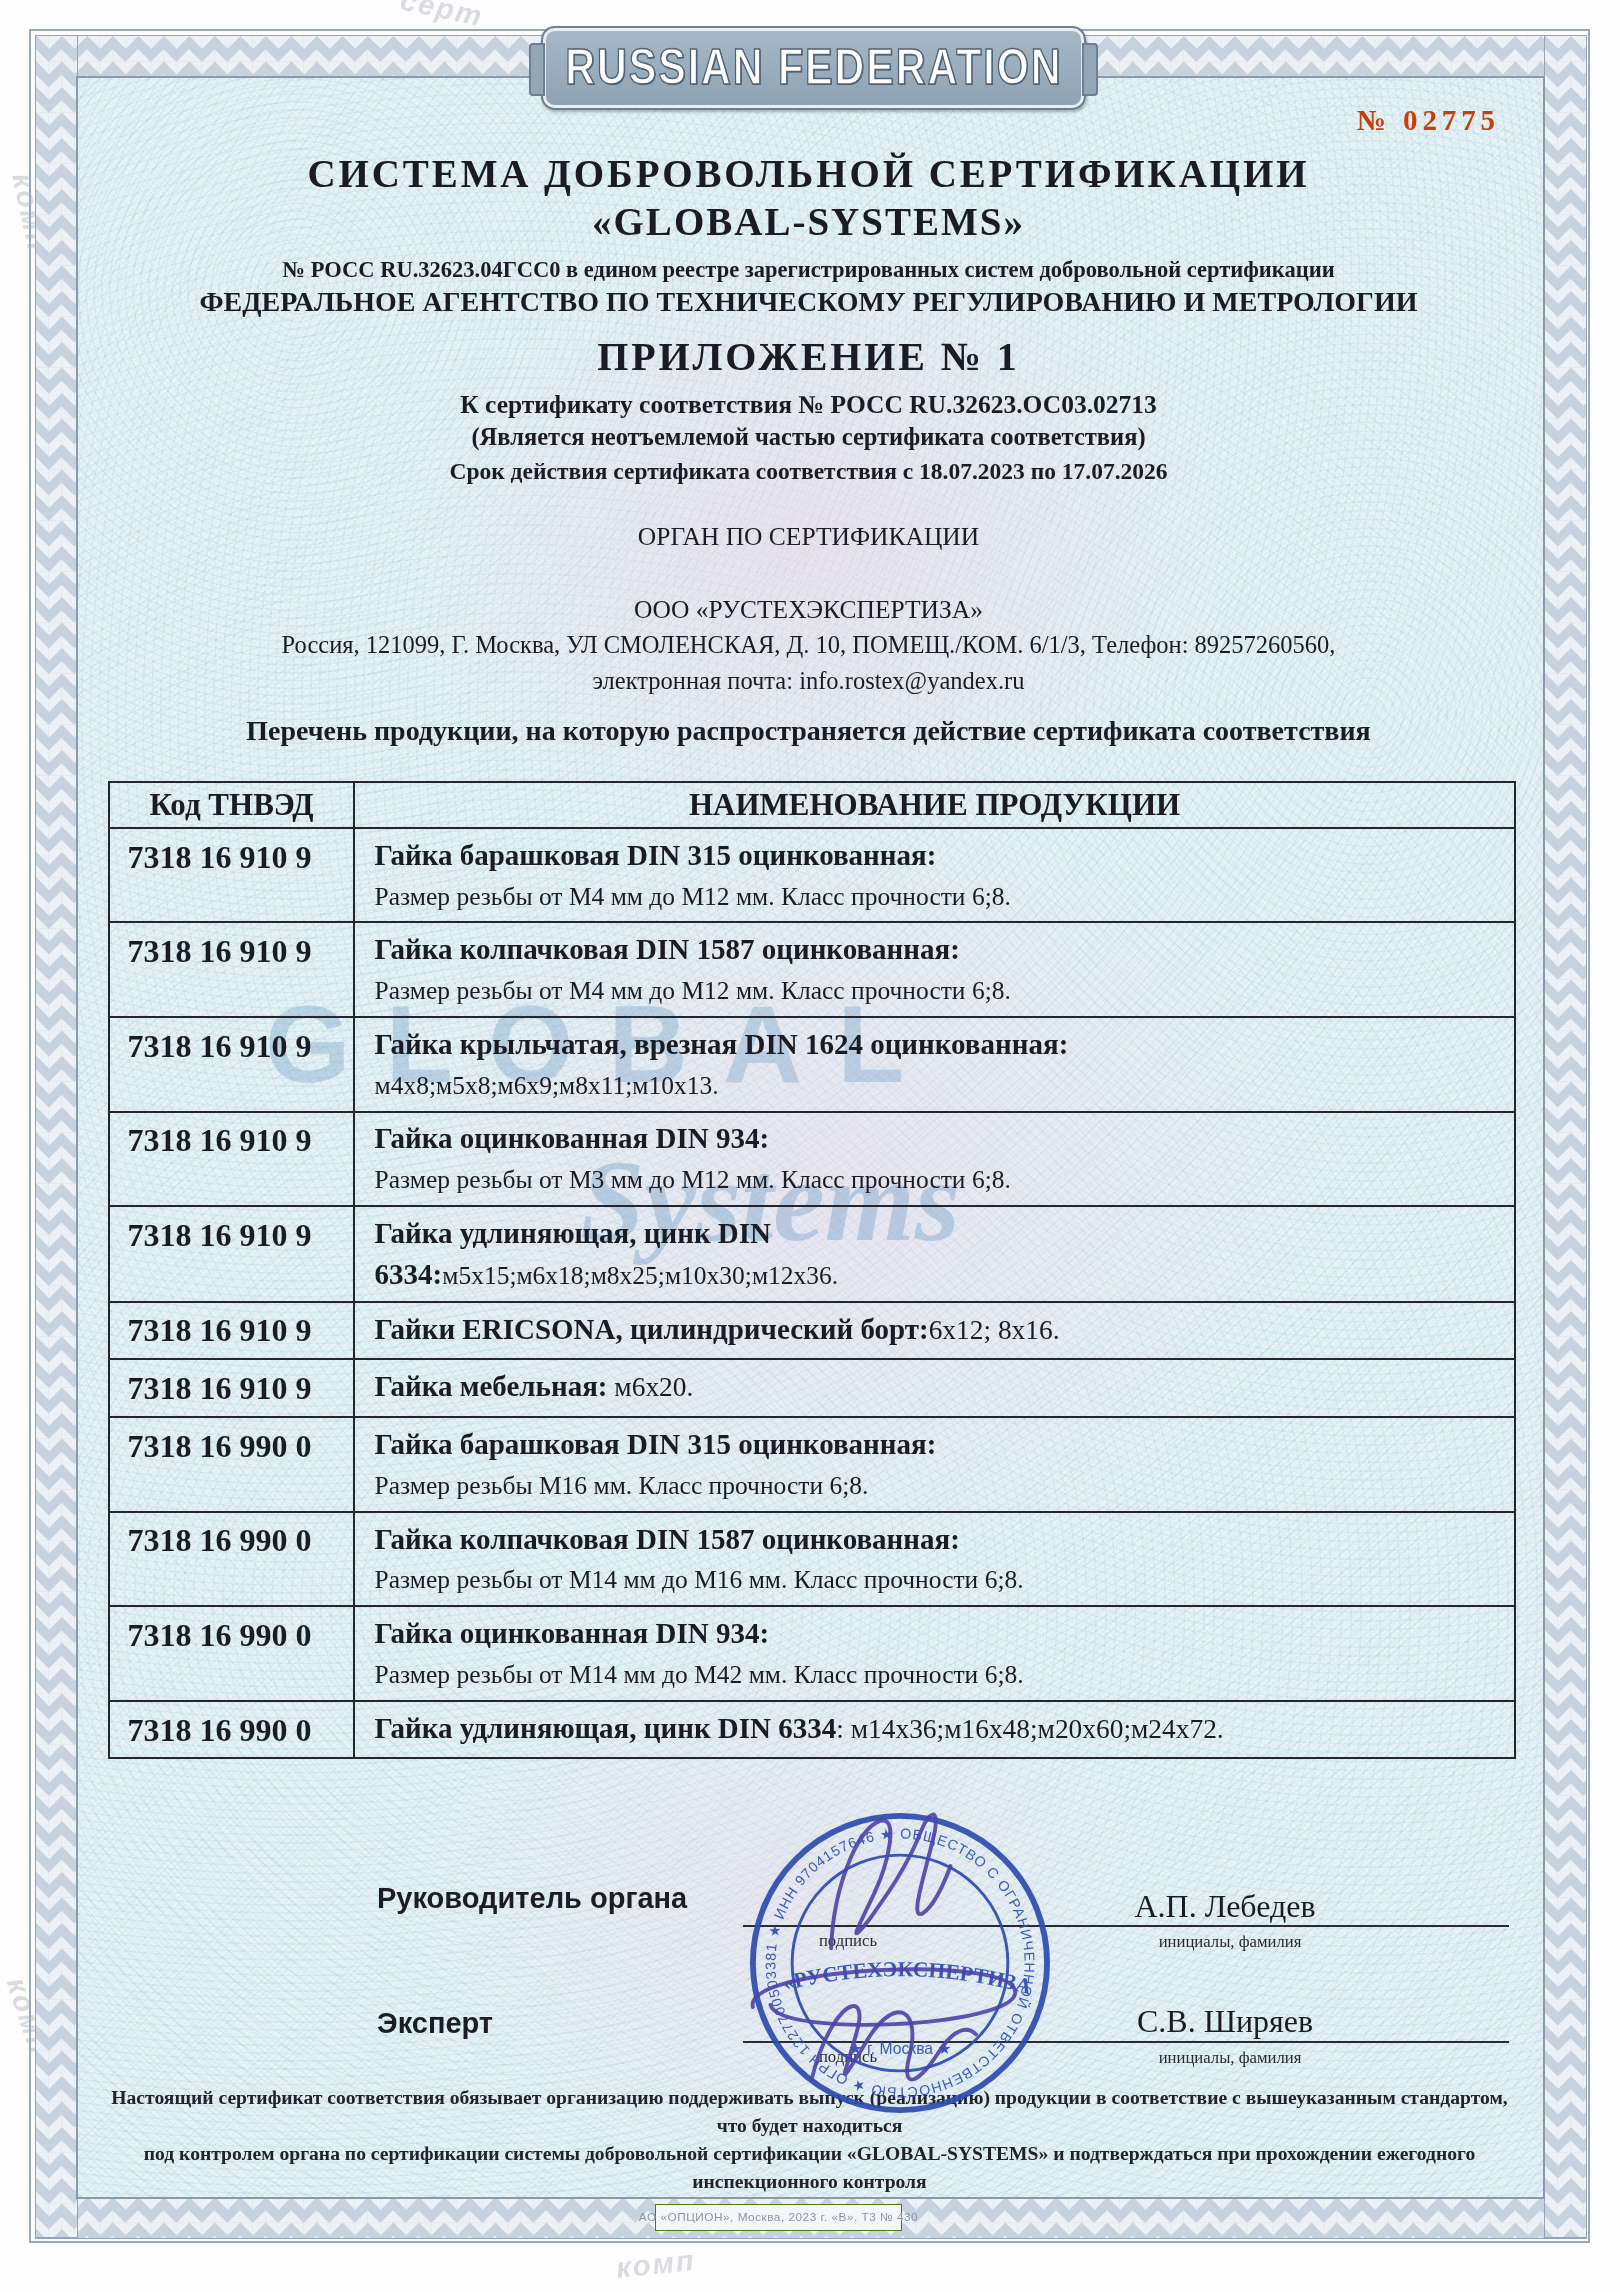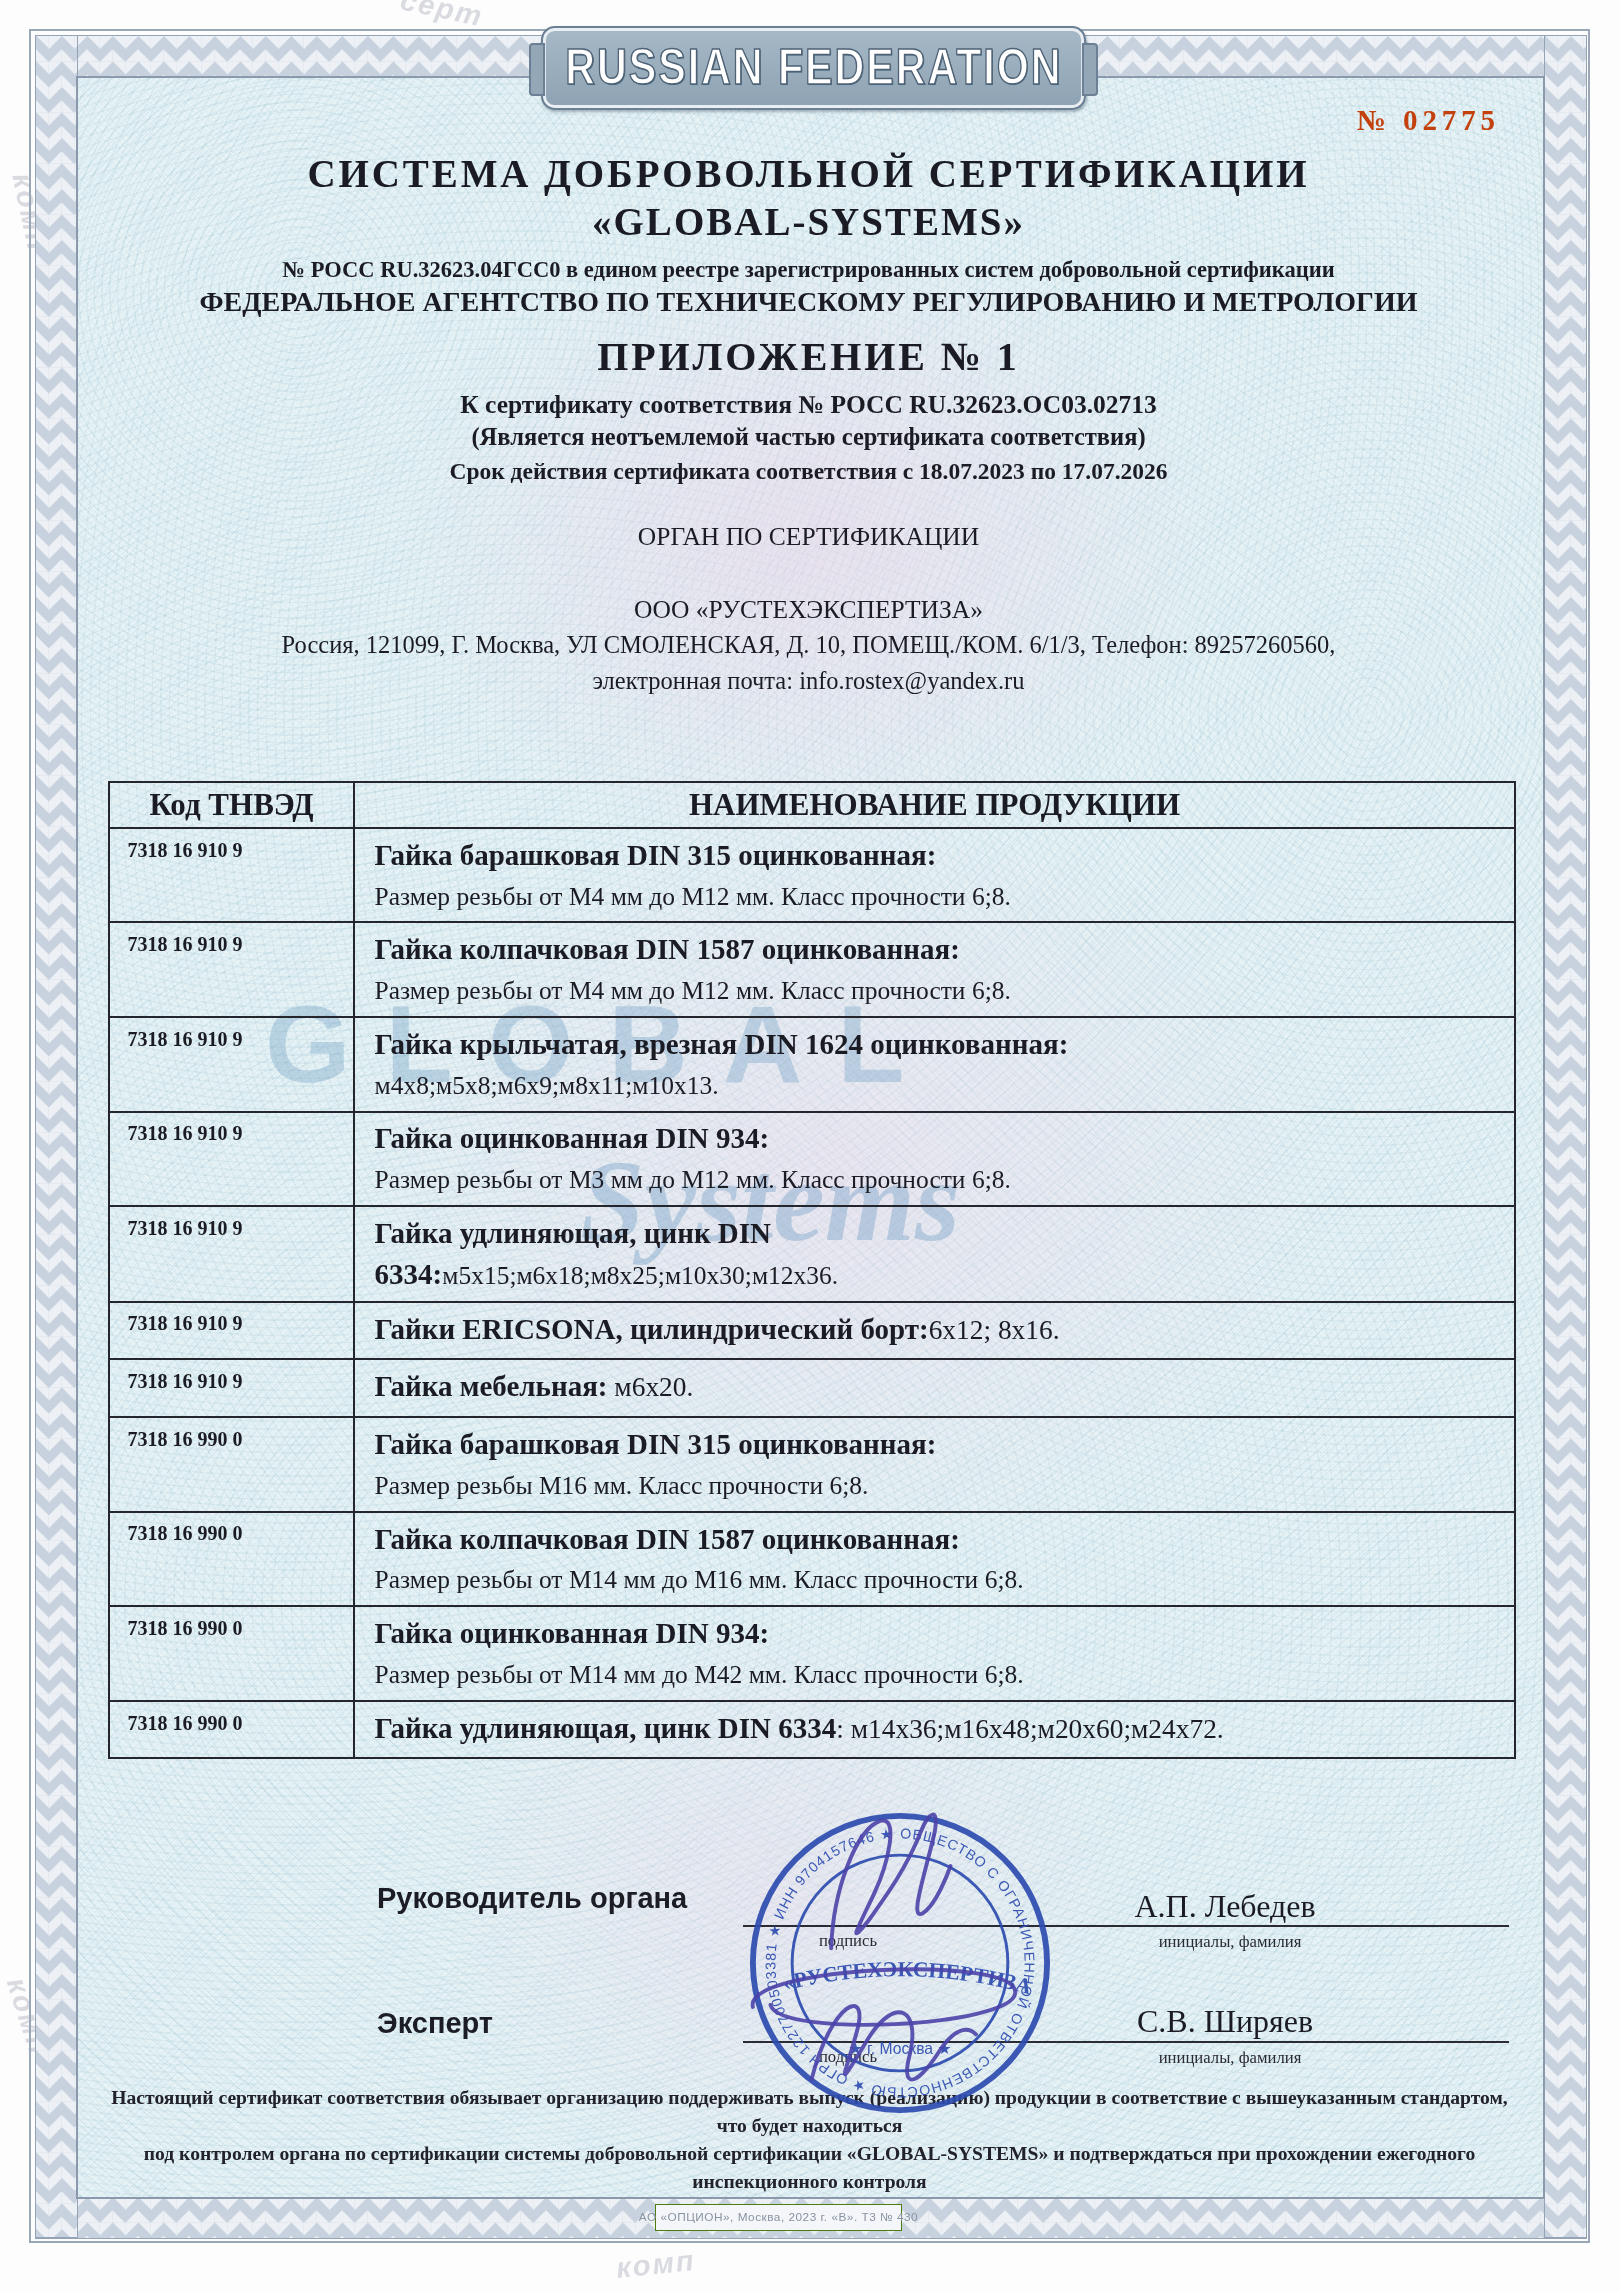--- a/index.html
+++ b/index.html
@@ -81,21 +81,21 @@
        letter-spacing:35px;color:rgba(118,163,200,.38);z-index:1;font-family:"Liberation Sans",sans-serif;}
   .wm-big2{position:absolute;left:580px;top:1135px;font-size:116px;font-weight:bold;font-style:italic;
        color:rgba(118,163,200,.42);z-index:1;}
 
   
   table.products{position:absolute;left:108px;top:781px;width:1408px;z-index:3;
        border-collapse:collapse;border:2.9px solid #25252d;}
   table.products th,table.products td{border:2px solid #25252d;}
   th.code-h{width:239px;font-size:31px;font-weight:bold;padding:3.9px 2px;}
   th.name-h{font-size:31px;font-weight:bold;padding:3.9px 2px;}
-  td.code-cell{vertical-align:top;font-weight:bold;font-size:20px;padding:9.8px 5.9px 5.9px 17.6px;white-space:nowrap;}
+  td.code-cell{vertical-align:top;font-weight:bold;font-size:32px;padding:9.8px 5.9px 5.9px 17.6px;white-space:nowrap;}
   td.name-cell{vertical-align:top;padding:5.9px 13.7px 7.8px 19.6px;}
   .prod-title{font-size:29px;line-height:41px;}
   .prod-title b{font-weight:bold;}
   .prod-tail{font-weight:normal;font-size:27.4px;}
   .prod-desc{font-size:25.5px;line-height:35px;padding-top:2.9px;}
   .prod-desc b{font-weight:bold;font-size:29px;}
 
   
   .sig-label{position:absolute;left:377px;font-family:"Liberation Sans",sans-serif;
        font-weight:bold;font-size:29px;color:#1c1c24;z-index:4;}
@@ -159,20 +159,21 @@
   <div class="hline h-agency">ФЕДЕРАЛЬНОЕ АГЕНТСТВО ПО ТЕХНИЧЕСКОМУ РЕГУЛИРОВАНИЮ И МЕТРОЛОГИИ</div>
   <div class="hline h-annex">ПРИЛОЖЕНИЕ № 1</div>
   <div class="hline h-certref">К сертификату соответствия № РОСС RU.32623.ОС03.02713</div>
   <div class="hline h-note">(Является неотъемлемой частью сертификата соответствия)</div>
   <div class="hline h-valid">Срок действия сертификата соответствия с 18.07.2023 по 17.07.2026</div>
 
   <div class="hline h-orghead">ОРГАН ПО СЕРТИФИКАЦИИ</div>
   <div class="hline h-orgname">ООО «РУСТЕХЭКСПЕРТИЗА»</div>
   <div class="hline h-addr">Россия, 121099, Г. Москва, УЛ СМОЛЕНСКАЯ, Д. 10, ПОМЕЩ./КОМ. 6/1/3, Телефон: 89257260560,</div>
   <div class="hline h-email">электронная почта: info.rostex@yandex.ru</div>
+  <div class="hline h-products">Перечень продукции, на которую распространяется действие сертификата соответствия</div>
 
   <table class="products">
     <thead>
       <tr>
         <th class="code-h">Код ТНВЭД</th>
         <th class="name-h">НАИМЕНОВАНИЕ ПРОДУКЦИИ</th>
       </tr>
     </thead>
     <tbody>
         <tr>

